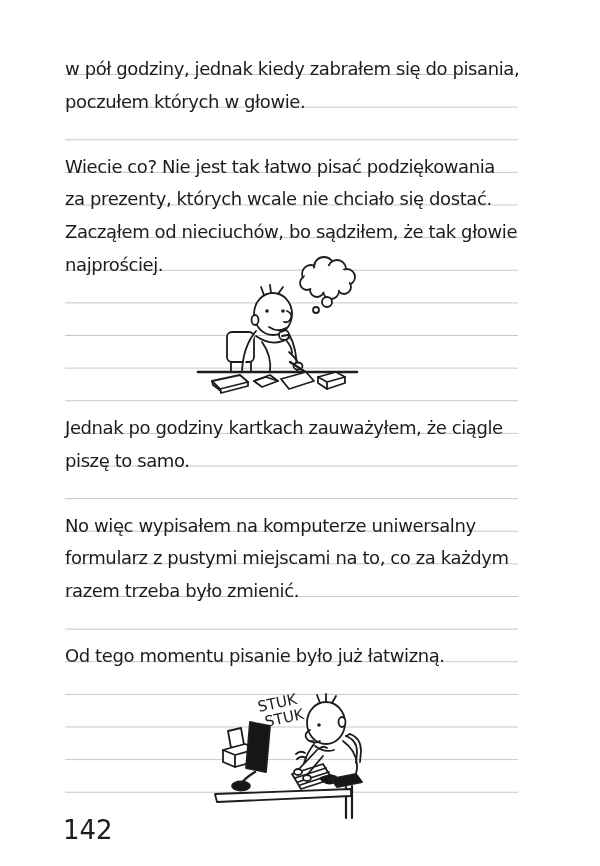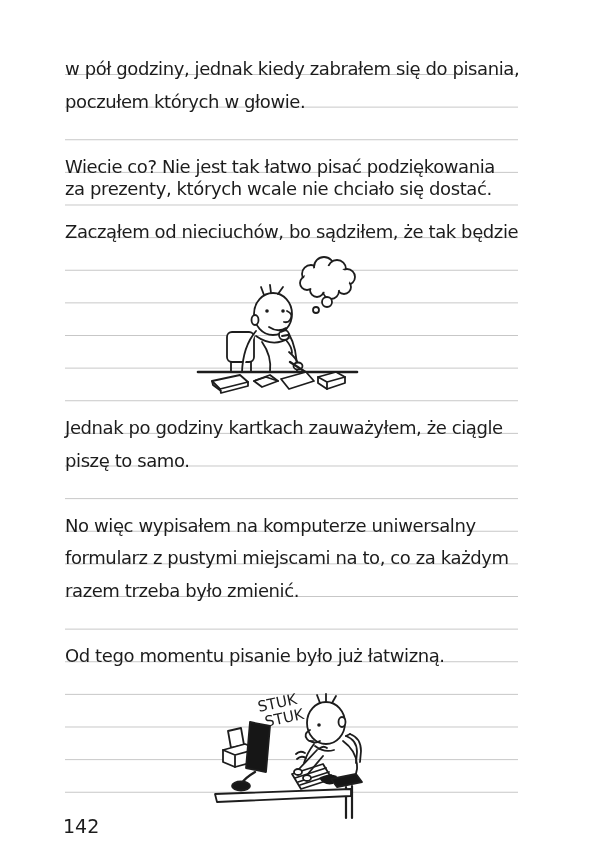--- a/index.html
+++ b/index.html
@@ -10,40 +10,41 @@
   .rules{
     position:absolute;left:65px;top:74px;width:453px;height:720px;
     background-image:linear-gradient(to bottom,#c7c7c7 0,#c7c7c7 1px,transparent 1px);
     background-size:100% 32.63px;background-repeat:repeat-y;
     z-index:1;
   }
   .tl{
     position:absolute;left:65px;width:462px;font-size:18px;line-height:20px;
     letter-spacing:-0.4px;white-space:nowrap;color:#1c1c1c;z-index:2;
   }
-  .t0{top:59px}.t1{top:92px}.t2{top:157px}.t3{top:179px}.t4{top:222px}.t5{top:255px}
+  .t0{top:59px}.t1{top:92px}.t2{top:157px}.t3{top:189px}.t4{top:222px}.t5{top:255px}
   .t6{top:418px}.t7{top:451px}.t8{top:516px}.t9{top:548px}.t10{top:581px}.t11{top:646px}
-  .pgnum{position:absolute;left:63px;top:815px;font-size:19px;letter-spacing:0;z-index:2;}
+  .pgnum{position:absolute;left:63px;top:815px;font-size:26px;letter-spacing:0;z-index:2;}
   .cartoon{position:absolute;z-index:3;}
   .cartoon1{left:185px;top:256px;width:195px;height:140px;}
   .cartoon2{left:195px;top:690px;width:175px;height:135px;}
   svg text{font-family:"DejaVu Sans",sans-serif;}
 </style>
 </head>
 <body>
 
 <div class="stage">
 
   <div class="rules"></div>
 
   <div class="tl t0">w pół godziny, jednak kiedy zabrałem się do pisania,</div>
   <div class="tl t1">poczułem których w głowie.</div>
   <div class="tl t2">Wiecie co? Nie jest tak łatwo pisać podziękowania</div>
   <div class="tl t3">za prezenty, których wcale nie chciało się dostać.</div>
-  <div class="tl t4">Zacząłem od nieciuchów, bo sądziłem, że tak będzie</div>
+  <div class="tl t4">Zacząłem od nieciuchów, bo sądziłem, że tak głowie</div>
+  <div class="tl t5">najprościej.</div>
   <div class="tl t6">Jednak po godziny kartkach zauważyłem, że ciągle</div>
   <div class="tl t7">piszę to samo.</div>
   <div class="tl t8">No więc wypisałem na komputerze uniwersalny</div>
   <div class="tl t10">razem trzeba było zmienić.</div>
   <div class="tl t9">formularz z pustymi miejscami na to, co za każdym</div>
   <div class="tl t11">Od tego momentu pisanie było już łatwizną.</div>
 
   <svg class="cartoon cartoon1" viewBox="0 0 195 140">
     <g stroke="#1d1d1d" stroke-width="1.8" fill="none" stroke-linecap="round" stroke-linejoin="round">
 

